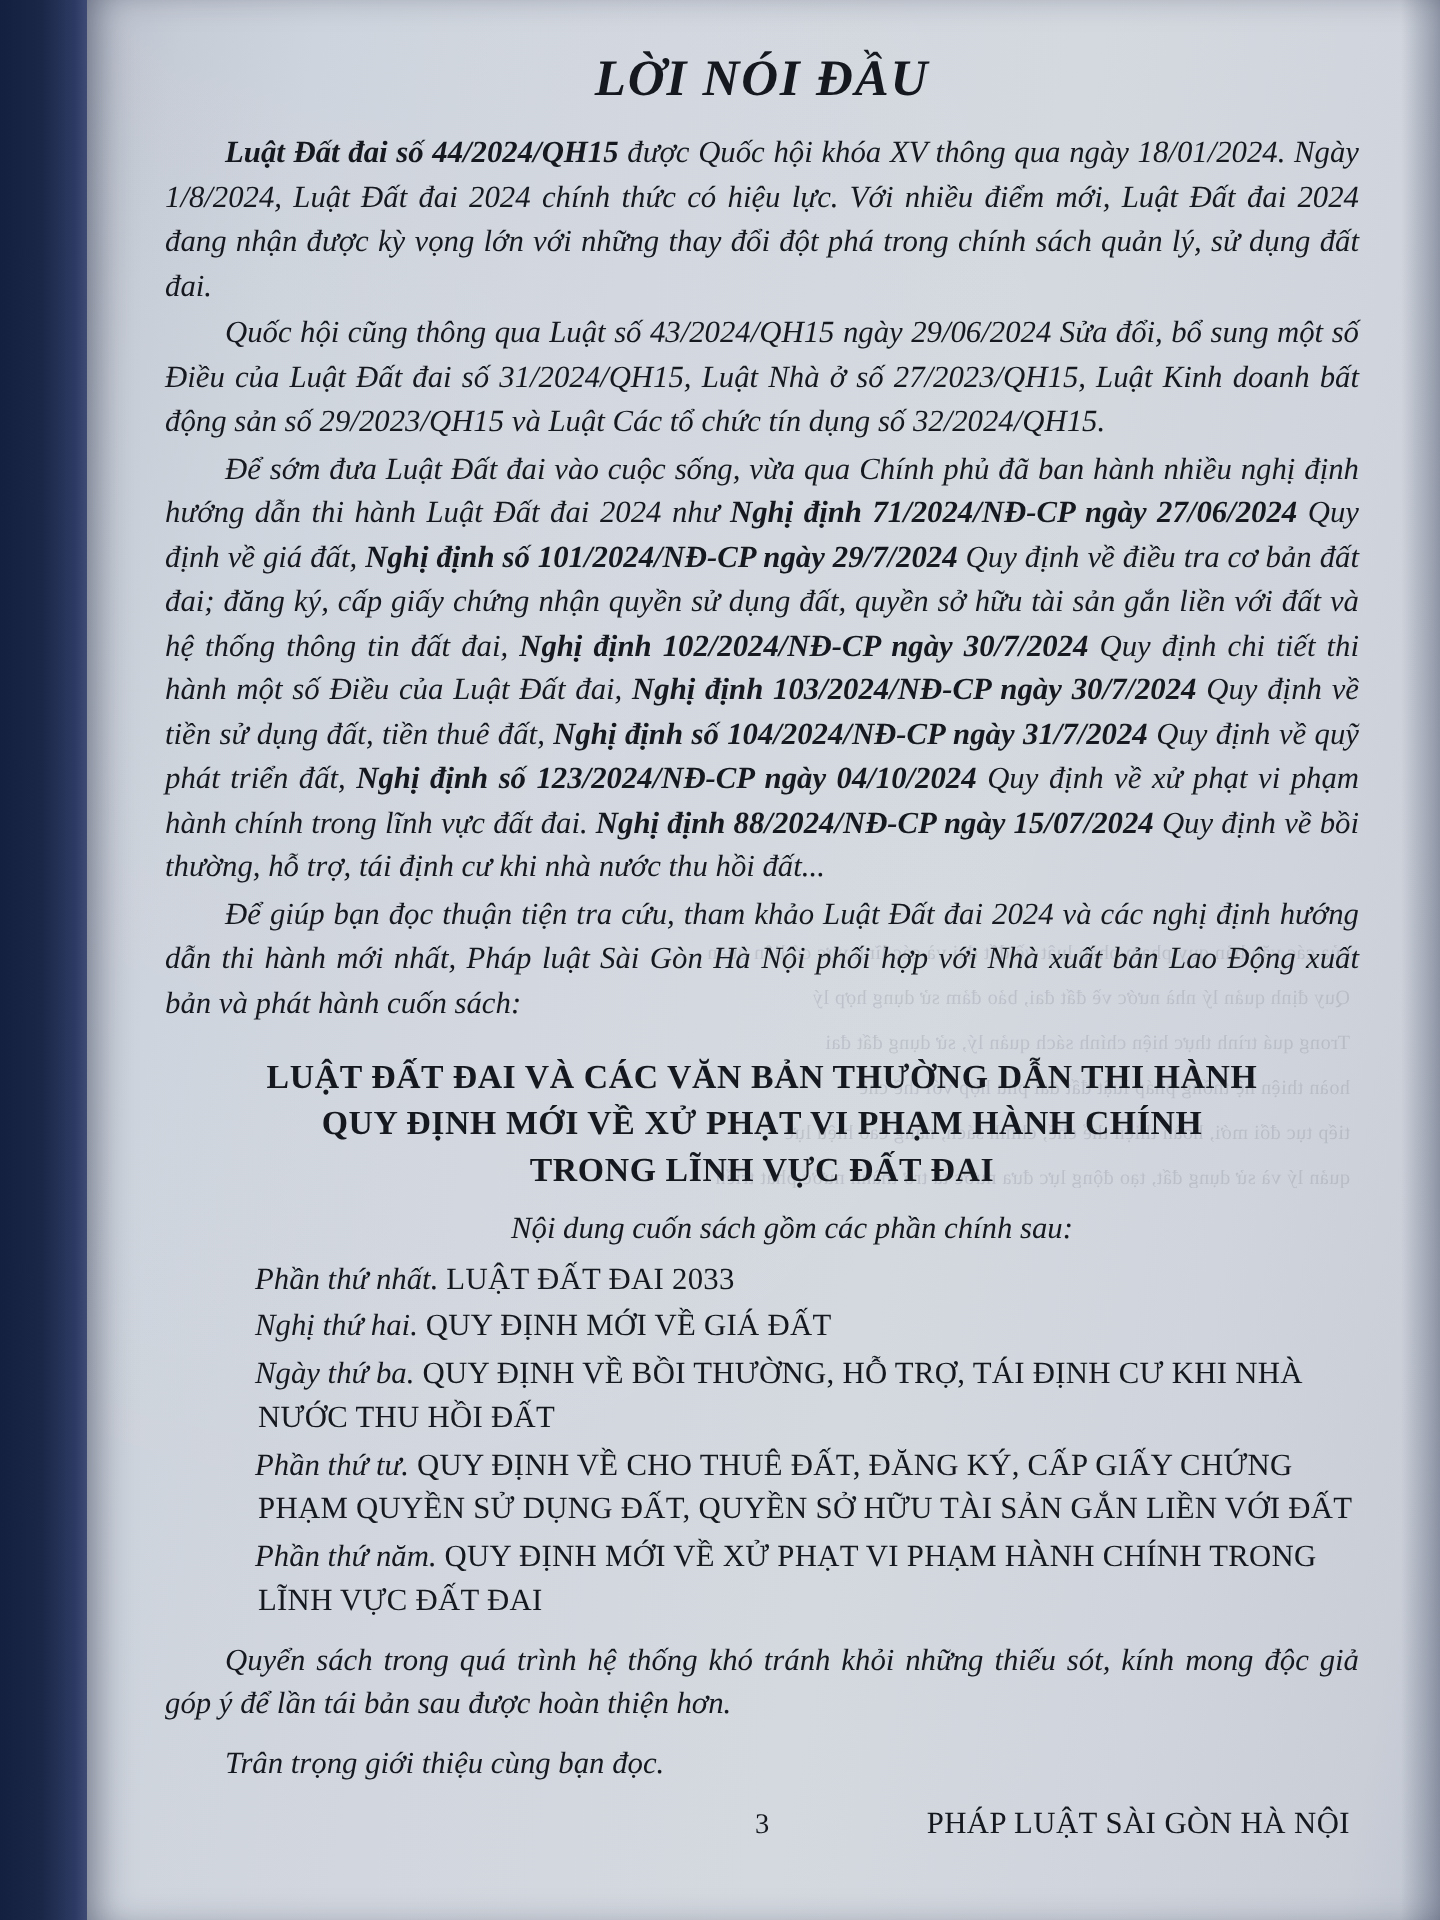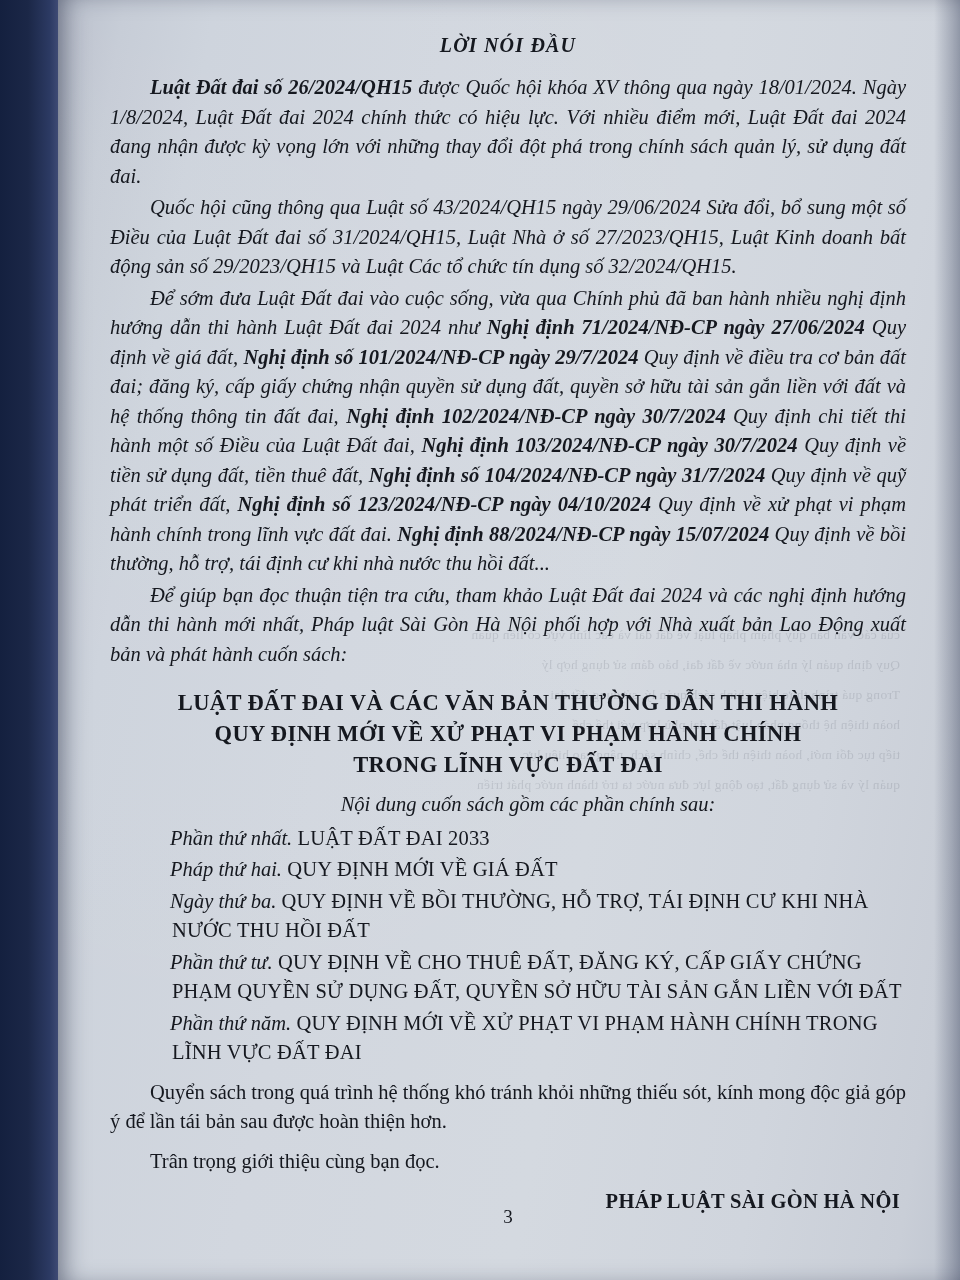--- a/index.html
+++ b/index.html
@@ -58,21 +58,21 @@
     position: absolute;
     left: 52px;
     top: 34px;
     width: 796px;
     color: #15181f;
   }
   .doc-title {
     text-align: center;
     font-weight: bold;
     font-style: italic;
-    font-size: 20px;
+    font-size: 34px;
     letter-spacing: 1.2px;
     margin: 0 0 16px 0;
     font-family: "Liberation Serif", serif;
   }
   p.para {
     margin: 0 0 2px 0;
     font-style: italic;
     font-size: 20.5px;
     line-height: 29.5px;
     text-align: justify;
@@ -108,34 +108,34 @@
     font-style: normal;
   }
   .part .pname {
     font-style: italic;
   }
   .part .ptext {
     font-style: normal;
     letter-spacing: 0.2px;
   }
   .closing {
+    font-style: italic;
     font-size: 20.5px;
     line-height: 29.5px;
     text-indent: 40px;
     margin: 10px 0 0 0;
     text-align: justify;
   }
   .signature {
     text-align: right;
     font-style: normal;
     font-size: 20.5px;
     letter-spacing: 0.3px;
     margin-top: 14px;
     padding-right: 6px;
-    font-weight: bold;
   }
   .page-number {
     position: absolute;
     left: 0;
     width: 796px;
     top: 1172px;
     text-align: center;
     font-size: 19px;
     font-family: "Liberation Serif", serif;
   }
@@ -159,21 +159,21 @@
 Trong quá trình thực hiện chính sách quản lý, sử dụng đất đai
 hoàn thiện hệ thống pháp luật đất đai phù hợp với thể chế
 tiếp tục đổi mới, hoàn thiện thể chế, chính sách, nâng cao hiệu lực
 quản lý và sử dụng đất, tạo động lực đưa nước ta trở thành nước phát triển</div>
 
     <div class="content">
 
       <h1 class="doc-title">LỜI NÓI ĐẦU</h1>
 
       <p class="para">
-        <span class="b">Luật Đất đai số 26/2024/QH15</span><span> được Quốc hội khóa XV thông qua ngày 18/01/2024. Ngày 1/8/2024, Luật Đất đai 2024 chính thức có hiệu lực. Với nhiều điểm mới, Luật Đất đai 2024 đang nhận được kỳ vọng lớn với những thay đổi đột phá trong chính sách quản lý, sử dụng đất đai.</span>
+        <span class="b">Luật Đất đai số 44/2024/QH15</span><span> được Quốc hội khóa XV thông qua ngày 18/01/2024. Ngày 1/8/2024, Luật Đất đai 2024 chính thức có hiệu lực. Với nhiều điểm mới, Luật Đất đai 2024 đang nhận được kỳ vọng lớn với những thay đổi đột phá trong chính sách quản lý, sử dụng đất đai.</span>
       </p>
 
       <p class="para">
         <span>Quốc hội cũng thông qua Luật số 43/2024/QH15 ngày 29/06/2024 Sửa đổi, bổ sung một số Điều của Luật Đất đai số 31/2024/QH15, Luật Nhà ở số 27/2023/QH15, Luật Kinh doanh bất động sản số 29/2023/QH15 và Luật Các tổ chức tín dụng số 32/2024/QH15.</span>
       </p>
 
       <p class="para">
         <span>Để sớm đưa Luật Đất đai vào cuộc sống, vừa qua Chính phủ đã ban hành nhiều nghị định hướng dẫn thi hành Luật Đất đai 2024 như </span><span class="b">Nghị định 71/2024/NĐ-CP ngày 27/06/2024</span><span> Quy định về giá đất, </span><span class="b">Nghị định số 101/2024/NĐ-CP ngày 29/7/2024</span><span> Quy định về điều tra cơ bản đất đai; đăng ký, cấp giấy chứng nhận quyền sử dụng đất, quyền sở hữu tài sản gắn liền với đất và hệ thống thông tin đất đai, </span><span class="b">Nghị định 102/2024/NĐ-CP ngày 30/7/2024</span><span> Quy định chi tiết thi hành một số Điều của Luật Đất đai, </span><span class="b">Nghị định 103/2024/NĐ-CP ngày 30/7/2024</span><span> Quy định về tiền sử dụng đất, tiền thuê đất, </span><span class="b">Nghị định số 104/2024/NĐ-CP ngày 31/7/2024</span><span> Quy định về quỹ phát triển đất, </span><span class="b">Nghị định số 123/2024/NĐ-CP ngày 04/10/2024</span><span> Quy định về xử phạt vi phạm hành chính trong lĩnh vực đất đai. </span><span class="b">Nghị định 88/2024/NĐ-CP ngày 15/07/2024</span><span> Quy định về bồi thường, hỗ trợ, tái định cư khi nhà nước thu hồi đất...</span>
       </p>
 
@@ -186,21 +186,21 @@
         <div>QUY ĐỊNH MỚI VỀ XỬ PHẠT VI PHẠM HÀNH CHÍNH</div>
         <div>TRONG LĨNH VỰC ĐẤT ĐAI</div>
       </div>
 
       <p class="lead">Nội dung cuốn sách gồm các phần chính sau:</p>
 
       <p class="part">
         <span class="pname">Phần thứ nhất.</span><span class="ptext"> LUẬT ĐẤT ĐAI 2033</span>
       </p>
       <p class="part">
-        <span class="pname">Pháp thứ hai.</span><span class="ptext"> QUY ĐỊNH MỚI VỀ GIÁ ĐẤT</span>
+        <span class="pname">Nghị thứ hai.</span><span class="ptext"> QUY ĐỊNH MỚI VỀ GIÁ ĐẤT</span>
       </p>
       <p class="part">
         <span class="pname">Ngày thứ ba.</span><span class="ptext"> QUY ĐỊNH VỀ BỒI THƯỜNG, HỖ TRỢ, TÁI ĐỊNH CƯ KHI NHÀ NƯỚC THU HỒI ĐẤT</span>
       </p>
       <p class="part">
         <span class="pname">Phần thứ tư.</span><span class="ptext"> QUY ĐỊNH VỀ CHO THUÊ ĐẤT, ĐĂNG KÝ, CẤP GIẤY CHỨNG PHẠM QUYỀN SỬ DỤNG ĐẤT, QUYỀN SỞ HỮU TÀI SẢN GẮN LIỀN VỚI ĐẤT</span>
       </p>
       <p class="part">
         <span class="pname">Phần thứ năm.</span><span class="ptext"> QUY ĐỊNH MỚI VỀ XỬ PHẠT VI PHẠM HÀNH CHÍNH TRONG LĨNH VỰC ĐẤT ĐAI</span>
       </p>

